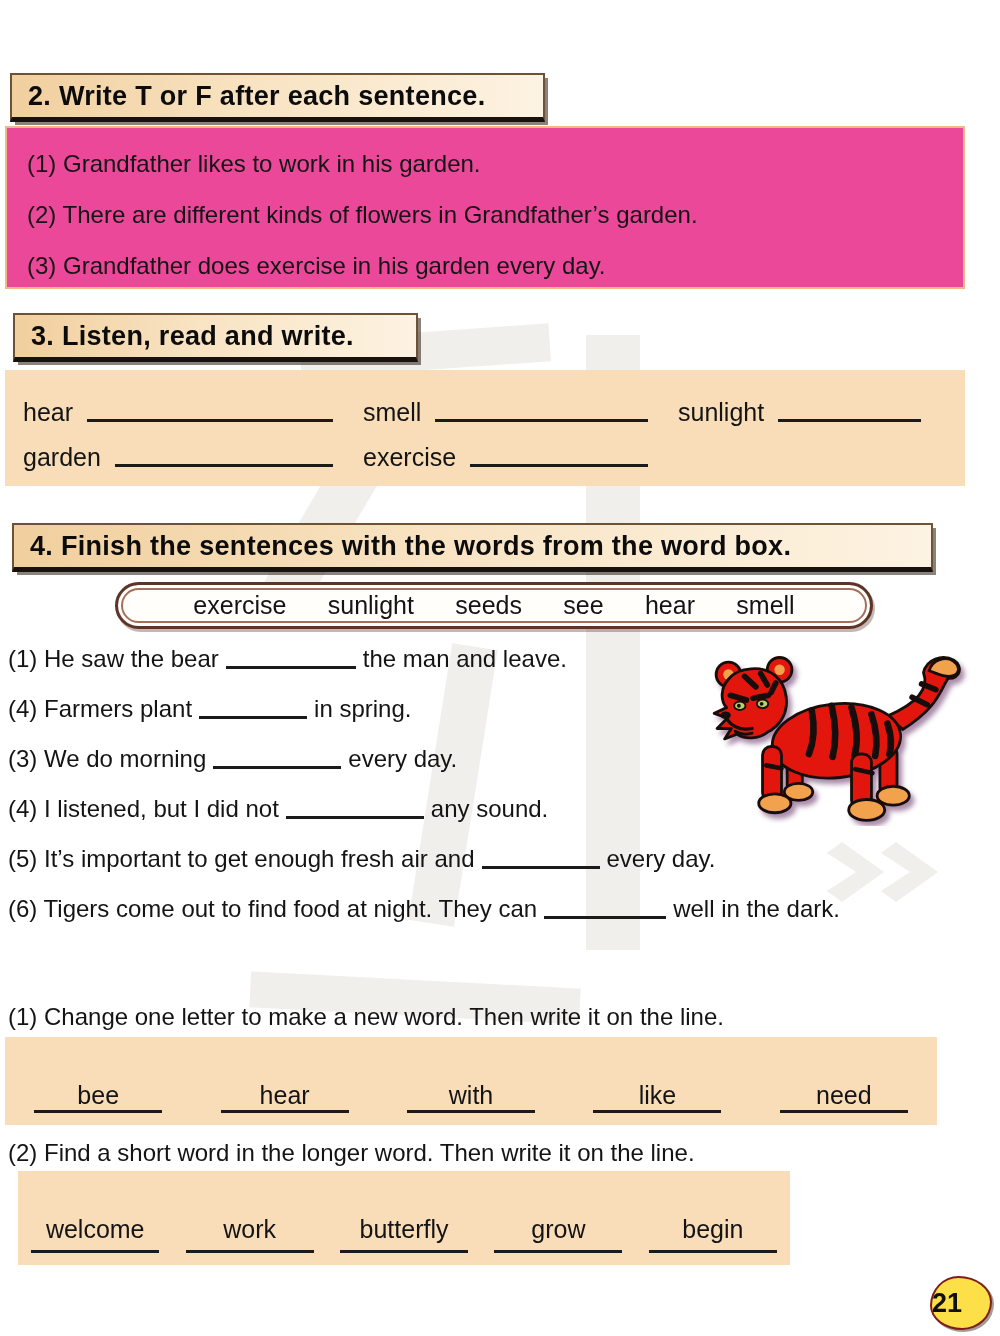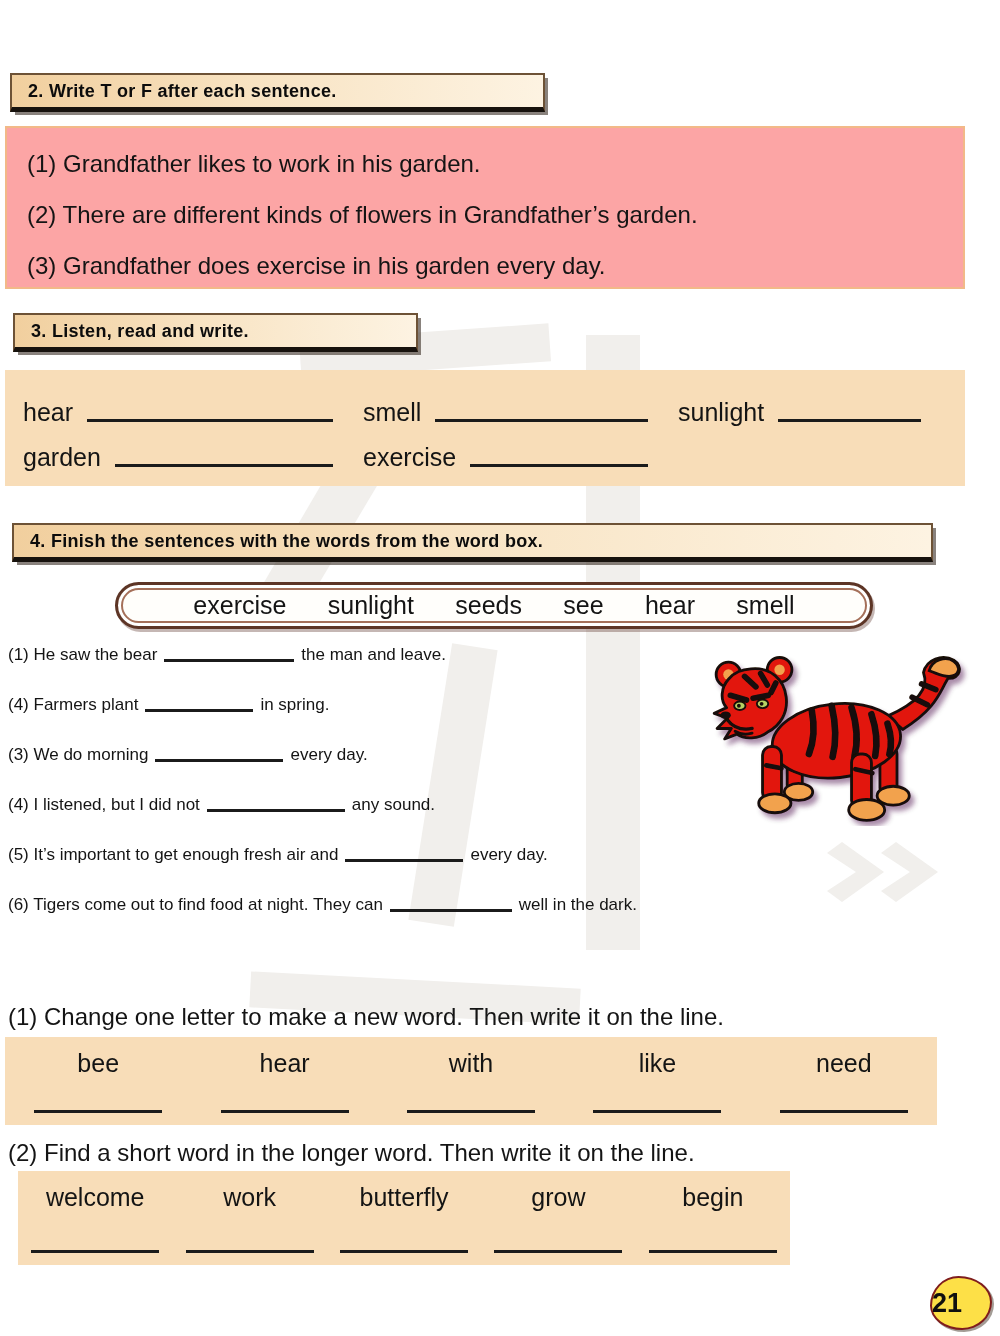--- a/index.html
+++ b/index.html
@@ -15,32 +15,32 @@
   
   .watermark{position:absolute;inset:0;z-index:0;pointer-events:none;}
   
   .hdr{
     position:absolute;z-index:2;
     background:linear-gradient(90deg,#f1cf9e 0%,#f8e3c2 45%,#fdf3e2 100%);
     border:2px solid #6d5236;
     border-bottom:5px solid #17120d;
     box-shadow:4px 4px 0 -1px rgba(40,28,18,.55);
     font-weight:800;
-    font-size:18px;
+    font-size:27px;
     letter-spacing:.3px;
     padding:6px 16px 5px 16px;
     white-space:nowrap;
     color:#0c0c0c;
     box-sizing:border-box;
   }
   
   .sentbox{
     position:absolute;z-index:1;
     left:5px;top:126px;width:960px;height:163px;
-    background:#fca5a5;
+    background:#ec4899;
     border:2px solid #f2b988;
     box-sizing:border-box;
     padding:10px 20px;
   }
   .sentbox .sent{font-size:24px;line-height:51px;white-space:nowrap;}
   
   .s3box{
     position:absolute;z-index:1;
     left:5px;top:370px;width:960px;height:116px;
     background:#f8ddb8;
@@ -60,37 +60,37 @@
     left:115px;top:582px;width:758px;height:47px;
     background:#fffefb;
     border:3px solid #5d3526;
     border-radius:26px;
     box-shadow:inset 0 0 0 3px #ffffff, inset 0 0 0 5px #a5705a, 2px 3px 0 rgba(90,50,40,.35);
     box-sizing:border-box;
     display:flex;align-items:center;justify-content:space-evenly;
     padding:0 34px;
     font-size:25px;
   }
-  .s4row{position:absolute;z-index:1;left:8px;width:980px;font-size:17px;white-space:nowrap;}
+  .s4row{position:absolute;z-index:1;left:8px;width:980px;font-size:24px;white-space:nowrap;}
   .blank{
     display:inline-block;
     border-bottom:3px solid #1b1b1b;
     height:.95em;
     margin:0 7px;
     transform:translateY(2px);
   }
   
   .instr{position:absolute;z-index:1;left:8px;font-size:24px;white-space:nowrap;}
   .funbox{
     position:absolute;z-index:1;
     background:#f8ddb8;
     display:flex;
     box-sizing:border-box;
   }
-  .funcol{flex:1;display:flex;flex-direction:column;align-items:center;justify-content:space-between;}
+  .funcol{flex:1;display:flex;flex-direction:column;align-items:center;justify-content:space-between;margin-top:32px;}
   .funcol .w{font-size:25px;padding-top:12px;}
   .funcol .line{width:128px;border-bottom:3px solid #1b1b1b;margin-bottom:12px;}
   
   .pageno{
     position:absolute;z-index:2;
     left:930px;top:1276px;width:62px;height:54px;
     background:#fde047;
     border:2px solid #7f1d1d;
     border-radius:46% 54% 48% 52% / 55% 48% 52% 45%;
     box-shadow:2px 2px 0 rgba(50,35,20,.45);

